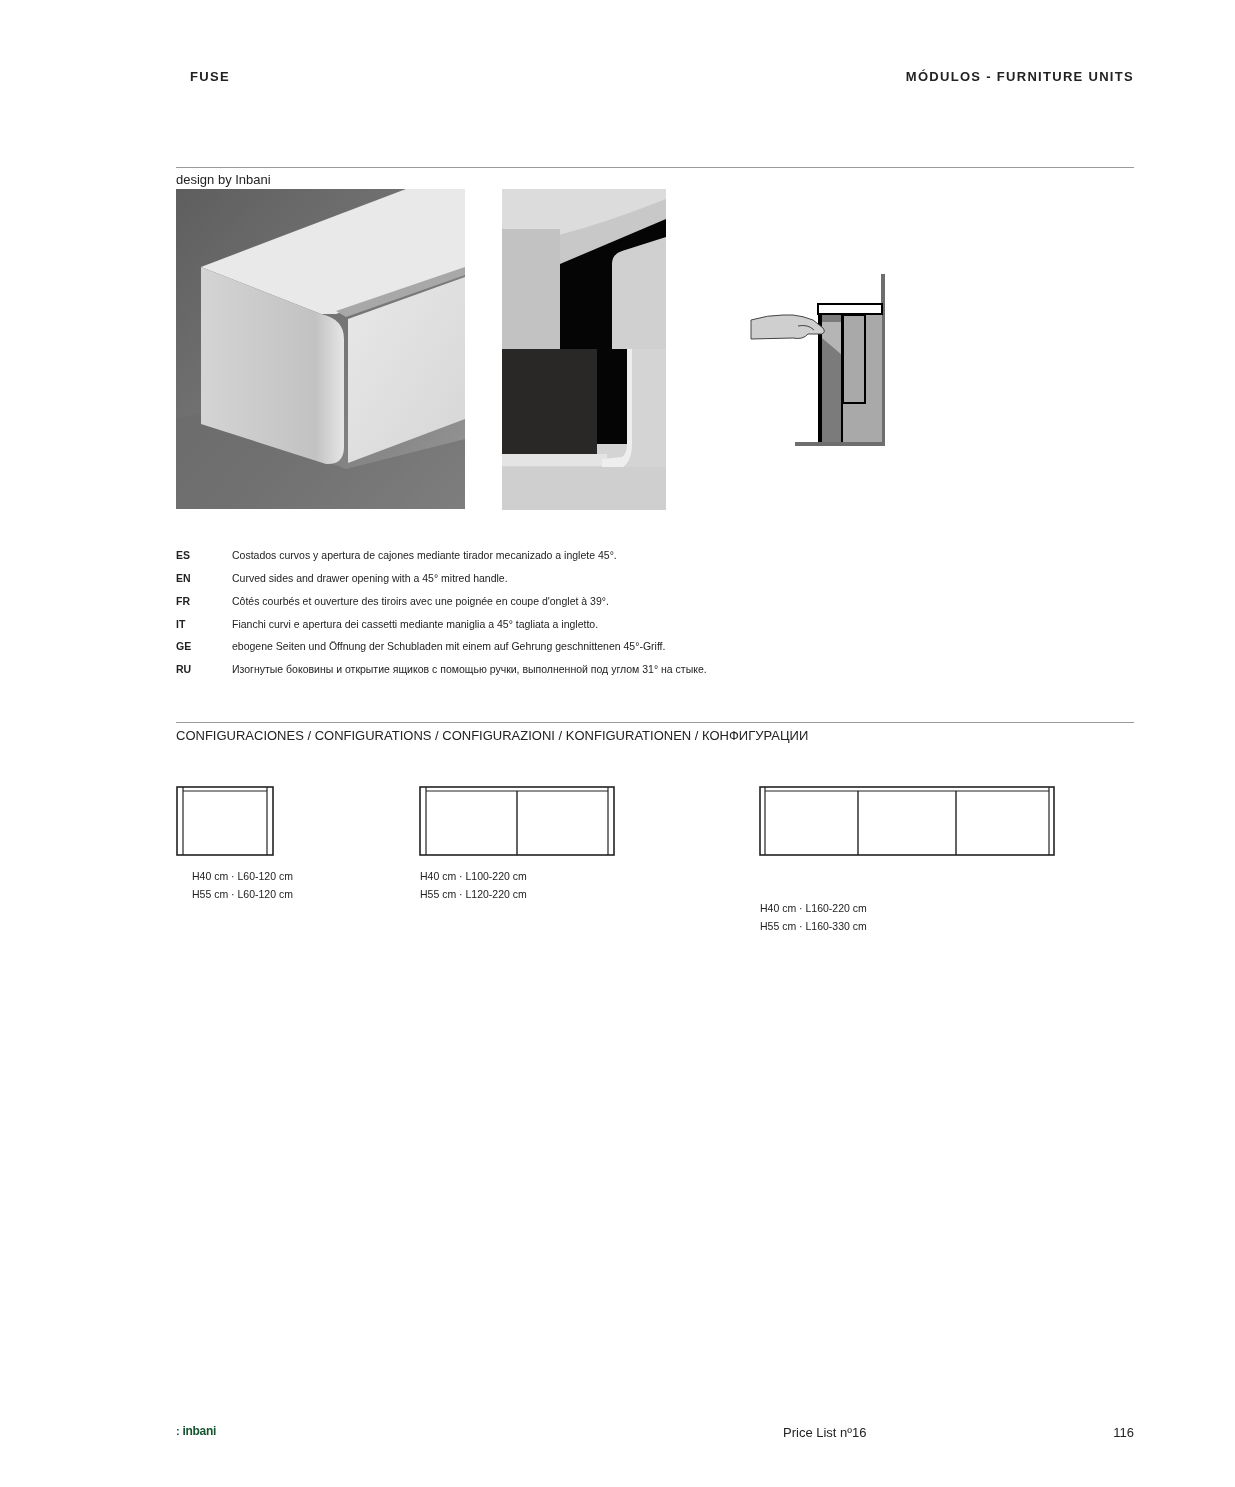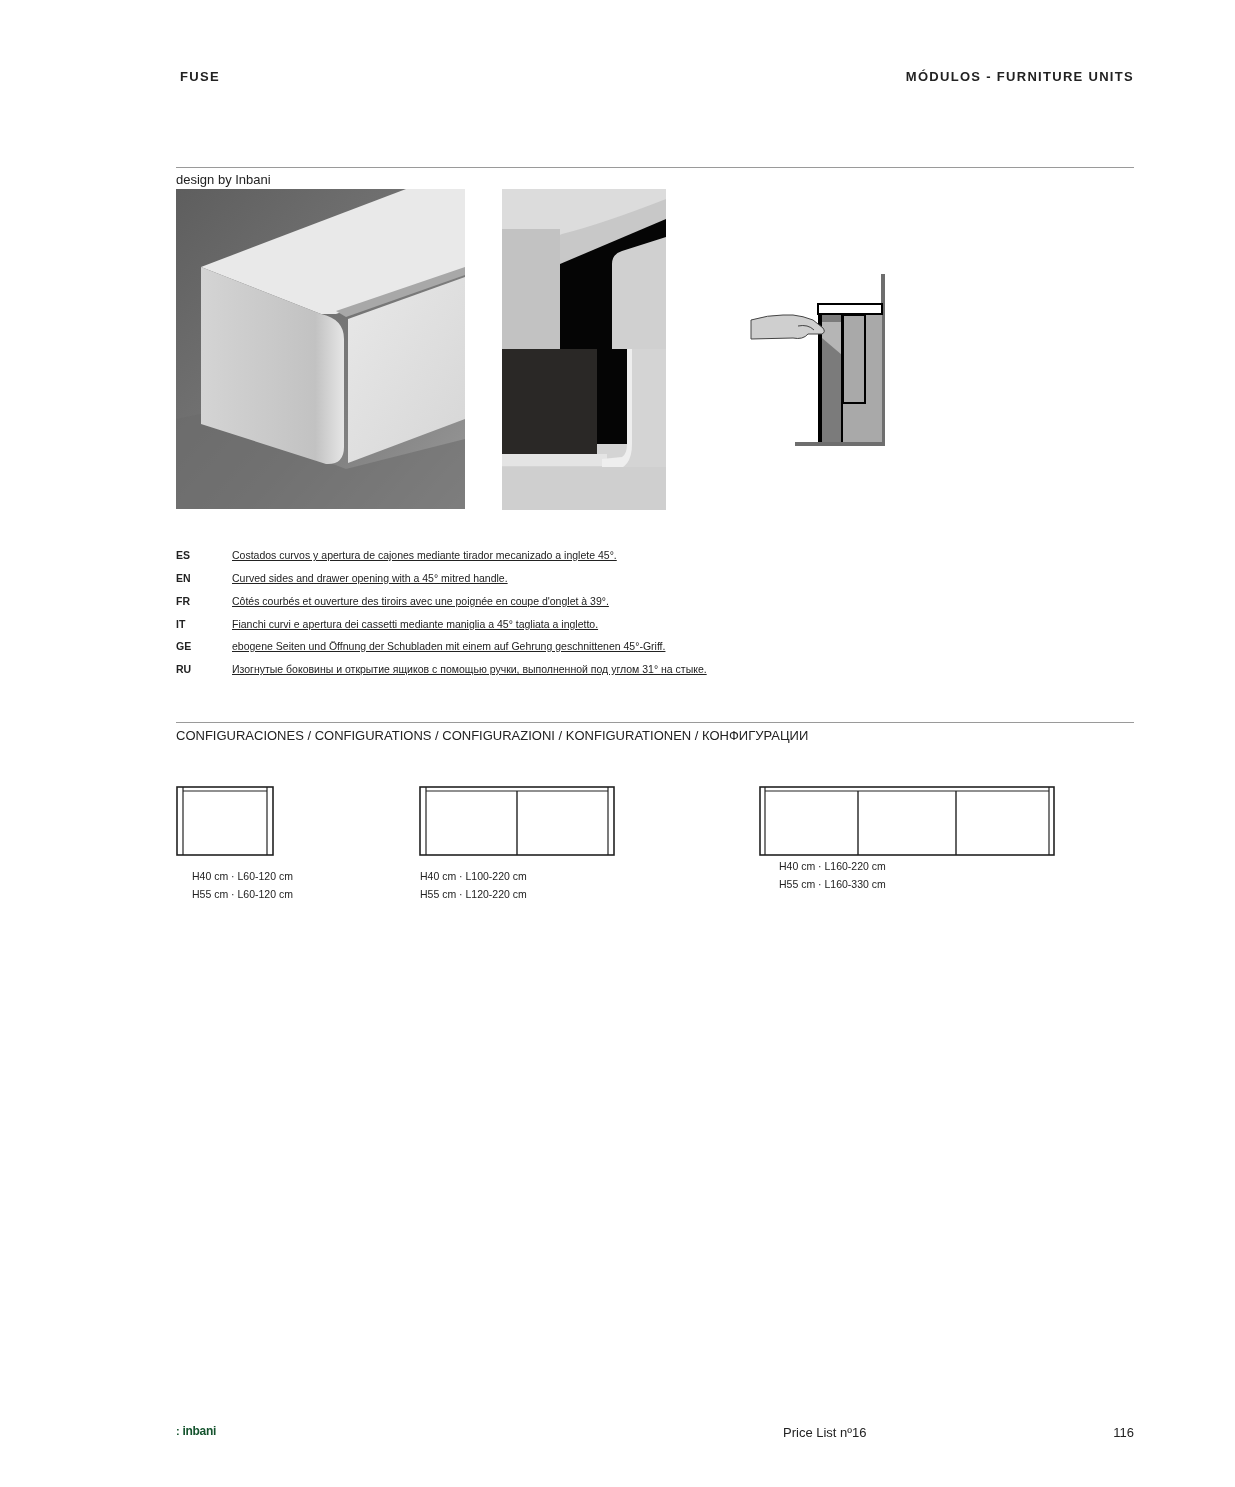--- a/index.html
+++ b/index.html
@@ -3,28 +3,28 @@
   <meta charset="utf-8">
   <style>
     html, body { margin:0; padding:0; background:#ffffff; }
     body { width:1235px; height:1487px; position:relative; font-family:"Liberation Sans", sans-serif; color:#1a1a1a; overflow:hidden; }
     .abs { position:absolute; }
     .hdr { top:69px; font-size:13px; font-weight:bold; letter-spacing:1.3px; color:#222; }
     .rule { left:176px; width:958px; height:1px; background:#9a9a9a; }
     .small { font-size:13px; color:#222; }
     .lang-row { left:176px; font-size:10.5px; color:#222; }
     .lang-code { position:absolute; left:0; font-weight:bold;text-align:right; }
-    .lang-text { position:absolute; left:56px; white-space:nowrap;text-decoration:underline; }
+    .lang-text { position:absolute; left:56px; white-space:nowrap; }
     .dims { font-size:10.5px; color:#222; line-height:18px; }
     svg { display:block; }
   </style>
 </head>
 <body>
 
-<div class="abs hdr" style="left:180px;">FUSE</div>
+<div class="abs hdr" style="left:190px;">FUSE</div>
 <div class="abs hdr" style="right:101px;">MÓDULOS - FURNITURE UNITS</div>
 
 <div class="abs rule" style="top:167px;"></div>
 <div class="abs small" style="left:176px; top:172px;">design by Inbani</div>
 
 <div class="abs" style="left:176px; top:189px; width:289px; height:320px;">
   <svg width="289" height="320" viewBox="0 0 289 320">
     <defs>
       <linearGradient id="wallg" x1="0" y1="0" x2="1" y2="1">
         <stop offset="0" stop-color="#5e5e5e"></stop>
@@ -158,21 +158,21 @@
 <div class="abs" style="left:759px; top:786px;">
   <svg width="298" height="72" viewBox="0 0 298 72">
     <rect x="1" y="1" width="294" height="68" fill="none" stroke="#222" stroke-width="1.6"></rect>
     <line x1="6" y1="1" x2="6" y2="69" stroke="#222" stroke-width="1.2"></line>
     <line x1="290" y1="1" x2="290" y2="69" stroke="#222" stroke-width="1.2"></line>
     <line x1="6" y1="5" x2="290" y2="5" stroke="#222" stroke-width="1.2"></line>
     <line x1="99" y1="5" x2="99" y2="69" stroke="#222" stroke-width="1.4"></line>
     <line x1="197" y1="5" x2="197" y2="69" stroke="#222" stroke-width="1.4"></line>
   </svg>
 </div>
-<div class="abs dims" style="left:760px; top:857px;margin-left:19px;">
+<div class="abs dims" style="left:760px; top:899px;">
   <div>H40 cm · L160-220 cm</div>
   <div>H55 cm · L160-330 cm</div>
 </div>
 
 <div class="abs" style="left:176px; top:1424px; font-size:12px; font-weight:bold; color:#14532d; letter-spacing:-0.3px;">
   <span style="font-size:11px;">:</span>
   <span>inbani</span>
 </div>
 <div class="abs small" style="left:783px; top:1425px;">Price List nº16</div>
 <div class="abs small" style="right:101px; top:1425px;">116</div>

